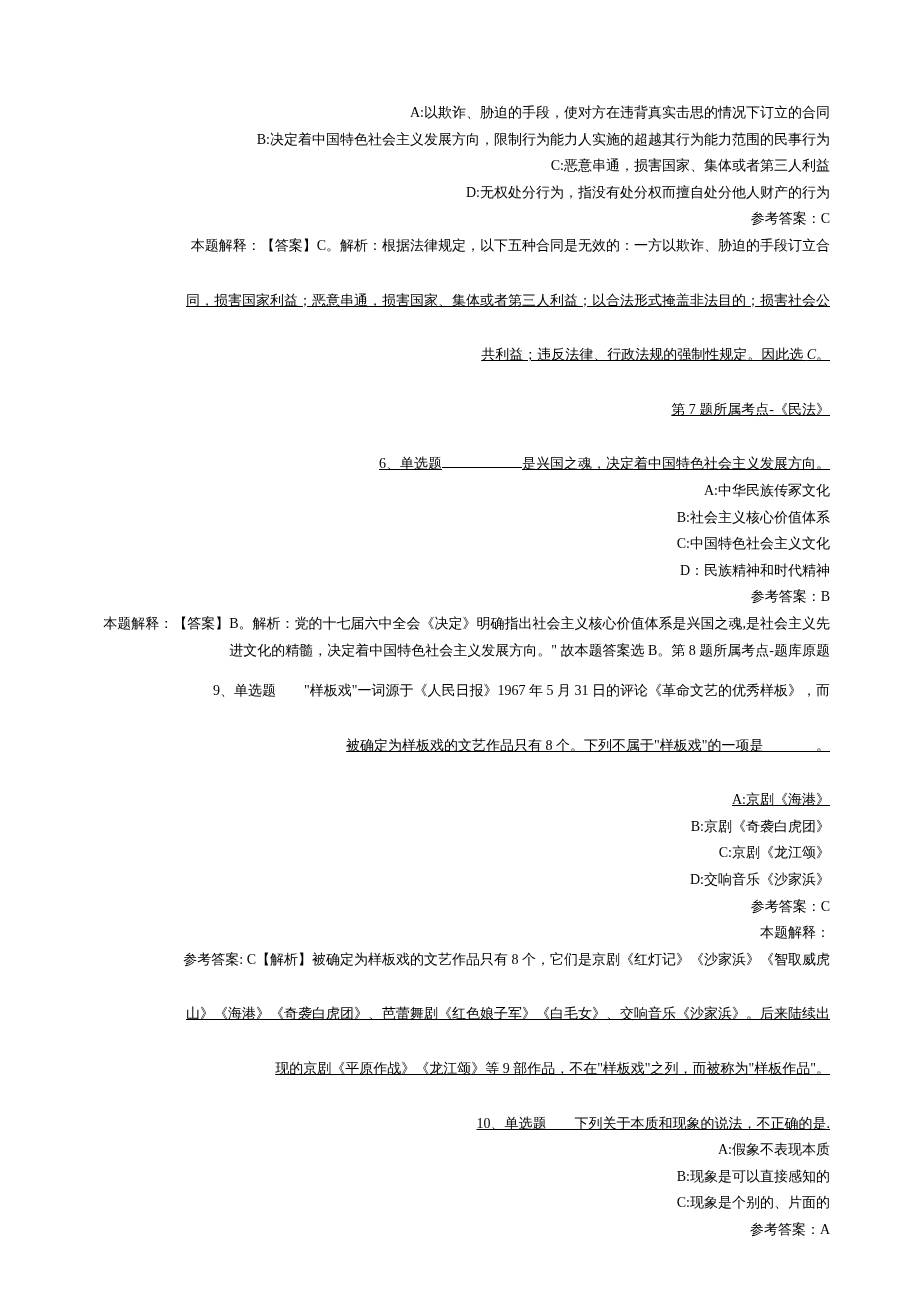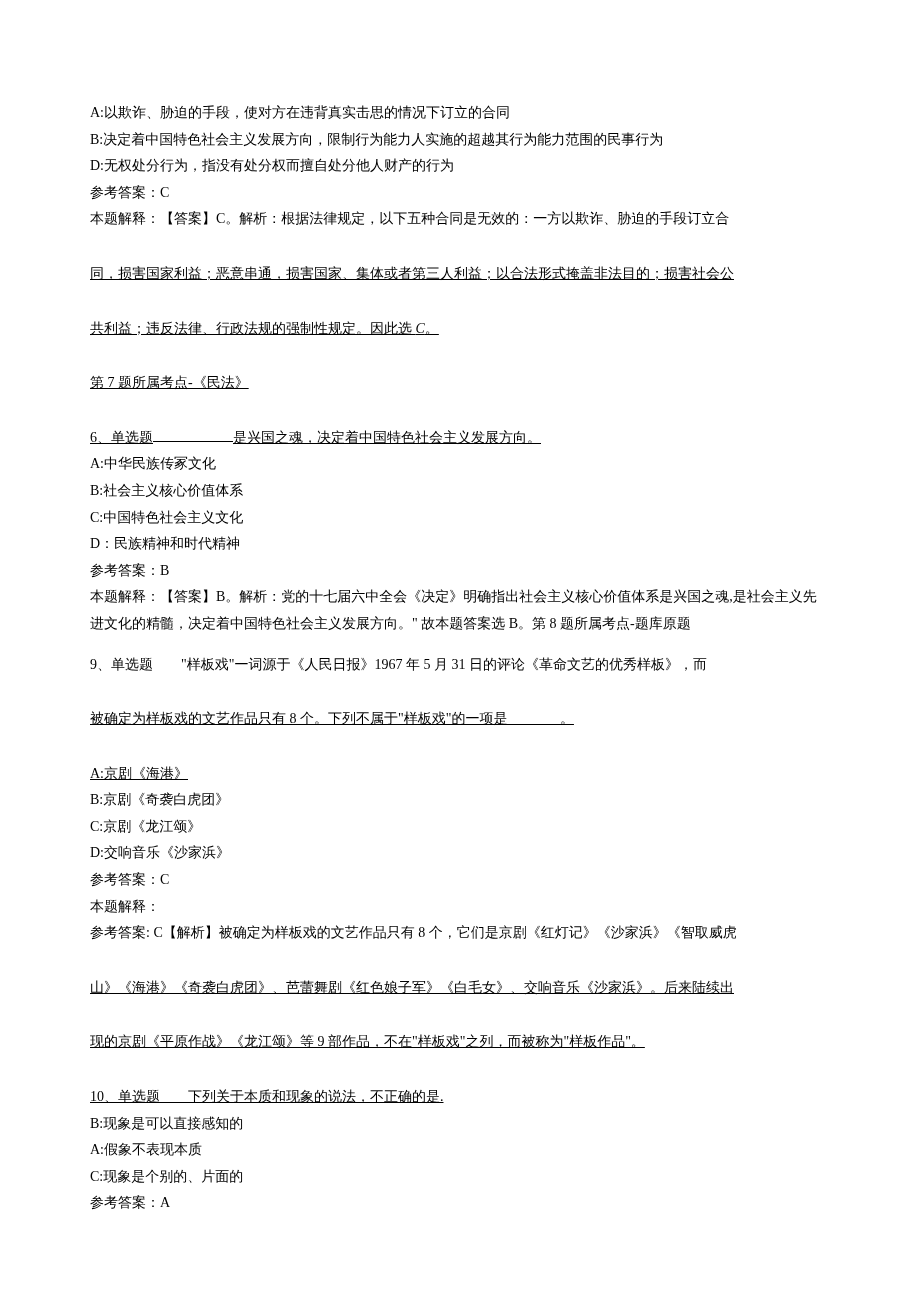--- a/index.html
+++ b/index.html
@@ -10,20 +10,21 @@
     font-size: 14px;
     line-height: 1.9;
     color: #000000;
     width: 920px;
   }
   .page {
     padding: 100px 90px 50px 90px;
   }
   .line {
     display: block;
+    text-align: right;
   }
   .spaced {
     margin-top: 28px;
     text-decoration: underline;
   }
   .spaced-sm {
     margin-top: 14px;
   }
   .italic {
     font-style: italic;
@@ -35,20 +36,21 @@
     vertical-align: baseline;
   }
 </style>
 </head>
 <body>
 
 <div class="page">
 
   <span class="line">A:以欺诈、胁迫的手段，使对方在违背真实击思的情况下订立的合同</span>
   <span class="line">B:决定着中国特色社会主义发展方向，限制行为能力人实施的超越其行为能力范围的民事行为</span>
+  <span class="line">C:恶意串通，损害国家、集体或者第三人利益</span>
   <span class="line">D:无权处分行为，指没有处分权而擅自处分他人财产的行为</span>
   <span class="line">参考答案：C</span>
   <span class="line">本题解释：【答案】C。解析：根据法律规定，以下五种合同是无效的：一方以欺诈、胁迫的手段订立合</span>
   <span class="line spaced">同，损害国家利益；恶意串通，损害国家、集体或者第三人利益；以合法形式掩盖非法目的；损害社会公</span>
   <span class="line spaced">
     <span>共利益；违反法律、行政法规的强制性规定。因此选 </span><span class="italic">C</span><span>。</span>
   </span>
   <span class="line spaced">第 7 题所属考点-《民法》</span>
 
   <span class="line spaced">
@@ -67,18 +69,18 @@
   <span class="line">B:京剧《奇袭白虎团》</span>
   <span class="line">C:京剧《龙江颂》</span>
   <span class="line">D:交响音乐《沙家浜》</span>
   <span class="line">参考答案：C</span>
   <span class="line">本题解释：</span>
   <span class="line">参考答案: C【解析】被确定为样板戏的文艺作品只有 8 个，它们是京剧《红灯记》《沙家浜》《智取威虎</span>
   <span class="line spaced">山》《海港》《奇袭白虎团》、芭蕾舞剧《红色娘子军》《白毛女》、交响音乐《沙家浜》。后来陆续出</span>
   <span class="line spaced">现的京剧《平原作战》《龙江颂》等 9 部作品，不在"样板戏"之列，而被称为"样板作品"。</span>
 
   <span class="line spaced">10、单选题　　下列关于本质和现象的说法，不正确的是.</span>
+  <span class="line">A:假象不表现本质</span>
   <span class="line">B:现象是可以直接感知的</span>
-  <span class="line">A:假象不表现本质</span>
   <span class="line">C:现象是个别的、片面的</span>
   <span class="line">参考答案：A</span>
 
 </div>
 
 </body></html>

